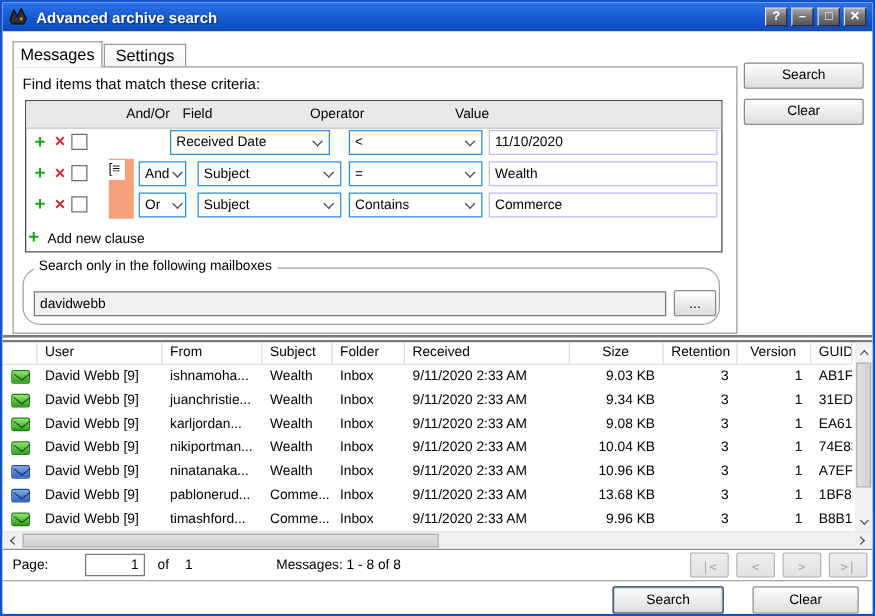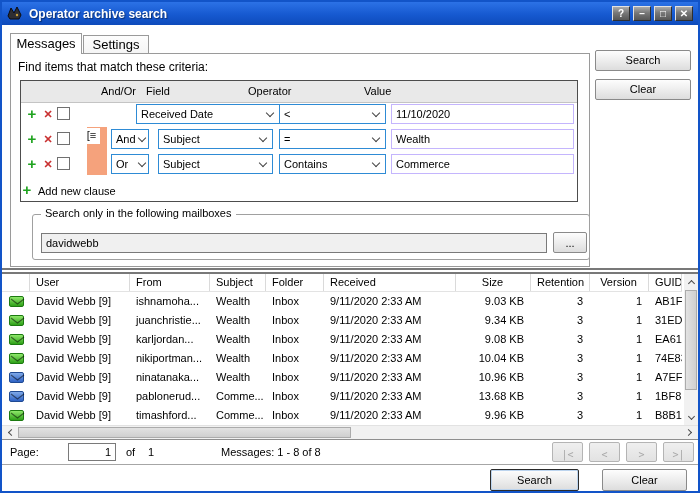--- a/index.html
+++ b/index.html
@@ -37,21 +37,21 @@
   .combo .ct { position:absolute; left:4px; top:0; line-height:18px; white-space:nowrap; overflow:hidden; }
   .chev { position:absolute; right:6px; top:5px; width:6px; height:6px; border-right:1px solid #444; border-bottom:1px solid #444; transform:rotate(45deg); }
   .tfield { position:absolute; height:20px; border:1px solid #c4b5fd; background:#fff; font-size:11px; padding:0 4px; }
   .group-bar { position:absolute; left:85px; top:125px; width:20px; height:48px; background:#F5A27C; z-index:3; }
   .group-ic { position:absolute; left:81px; top:126px; width:17px; height:16px; background:#fff; color:#111; font-size:11px; line-height:15px; text-align:center; z-index:4; }
   .addclause { position:absolute; left:18px; top:180px; height:16px; z-index:3; font-size:11px; }
   .addclause .ic-plus { position:static; display:inline-block; line-height:16px; }
   .addclause .lbl { margin-left:4px; line-height:16px; }
 
   
-  .mbgroup { position:absolute; left:16px; top:212px; width:558px; height:46px; border:1px solid #A0A0A0; border-radius:3px; z-index:2;margin-left:14px; }
+  .mbgroup { position:absolute; left:16px; top:212px; width:558px; height:46px; border:1px solid #A0A0A0; border-radius:14px; z-index:2; }
   .mbgroup .legend { position:absolute; left:8px; top:-8px; background:#fff; padding:0 4px; font-size:11px; white-space:nowrap; }
   .mb-input { position:absolute; left:8px; top:18px; width:506px; height:20px; background:#F0F0F0; border:1px solid #7A7A7A; font-size:11px; padding:0 4px; }
   .btn { background:linear-gradient(180deg,#FDFDFD,#EFEFEF 45%,#DDDDDD); border:1px solid #8A8A8A; border-radius:2px; font-size:11px; text-align:center; cursor:default; }
   .mb-browse { position:absolute; left:520px; top:17px; width:34px; height:21px; }
 
   .side-btn { position:absolute; left:593px; width:96px; height:21px; line-height:19px; }
   .side-btn.search { top:48px; }
   .side-btn.clear  { top:77px; }
 
   
@@ -105,21 +105,21 @@
 
 <div class="window">
 
   <div class="titlebar">
     <span class="app-icon">
       <svg width="16" height="15" viewBox="0 0 16 15">
           <path d="M1 10 L4 2 L7 7 L10 1 L14 9 L12 13 L3 13 Z" fill="#2E2E33" stroke="#0B0B10"></path>
           <circle cx="10" cy="9" r="1.2" fill="#C9A13A"></circle>
         </svg>
     </span>
-    <span class="title-text">Operator archive search</span>
+    <span class="title-text">Advanced archive search</span>
     <span class="tb-btns">
       <span class="tb-btn">?</span>
       <span class="tb-btn">–</span>
       <span class="tb-btn">□</span>
       <span class="tb-btn">✕</span>
     </span>
   </div>
 
   <div class="tab active">Messages</div>
   <div class="tab inactive">Settings</div>
@@ -132,21 +132,21 @@
       <span style="left:80px">And/Or</span>
       <span style="left:125px">Field</span>
       <span style="left:227px">Operator</span>
       <span style="left:343px">Value</span>
     </div>
 
     <div class="crit-row" style="top:23px">
       <span class="ic-plus" style="left:4px">+</span>
       <span class="ic-x" style="left:20px">✕</span>
       <span class="cb" style="left:36px"></span>
-      <div class="combo" style="left:115px;width:144px">
+      <div class="combo" style="left:115px;width:128px">
         <span class="ct">Received Date</span>
         <span class="chev"></span>
       </div>
       <div class="combo" style="left:258px;width:107px">
         <span class="ct">&lt;</span>
         <span class="chev"></span>
       </div>
       <input class="tfield" style="left: 370px; width: 183px;" value="11/10/2020">
     </div>
 

